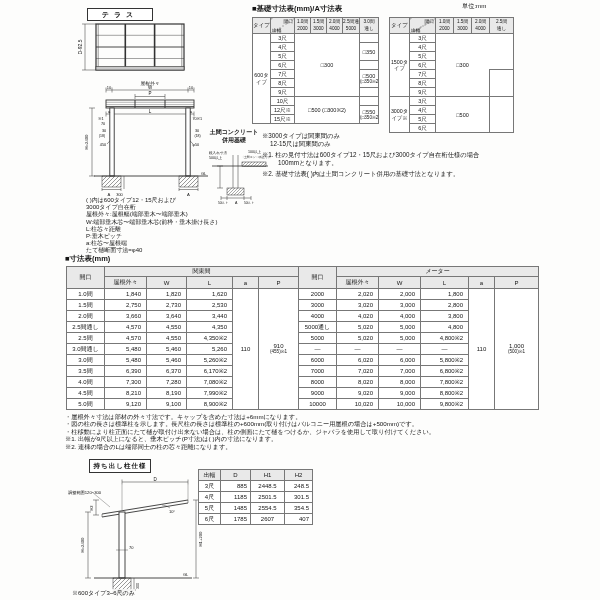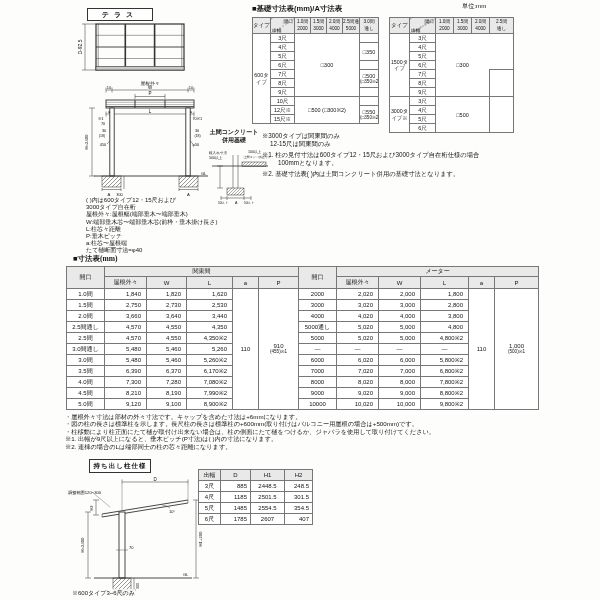--- a/index.html
+++ b/index.html
@@ -19,21 +19,21 @@
   
   #lnotes{left:86px;top:197px;width:185px;font-size:6px;line-height:7.2px;}
   #snotes{left:262px;top:132px;width:335px;font-size:6.3px;line-height:8px;}
   #snotes .ind1{padding-left:8px;}
   #snotes .ind2{padding-left:16px;}
   #snotes .gap{margin-top:3px;}
   #dnotes{left:65px;top:413px;width:520px;font-size:6.2px;line-height:7.4px;}
   
   .sectitle{font-weight:bold;font-size:7.5px;}
   #ftitle{left:252px;top:4px;}
-  #dtitle{left:73px;top:254px;font-family:Liberation Serif, serif;}
+  #dtitle{left:65px;top:254px;}
   #unit{left:462px;top:2px;font-size:6.2px;}
   #cnote{left:72px;top:589px;font-size:6px;background:rgba(253,253,252,.85);}
   
   table{border-collapse:collapse;table-layout:fixed;background:#fff;}
   th,td{border:1px solid #777;padding:0;text-align:center;vertical-align:middle;overflow:hidden;white-space:nowrap;font-weight:normal;}
   th{background:#e9e9e9;}
   .ps{font-size:4.6px;line-height:1.1;}
   
   #t600{left:252px;top:17px;width:126px;font-size:5.5px;}
   #tright{left:389px;top:17px;width:124px;font-size:5.5px;}

